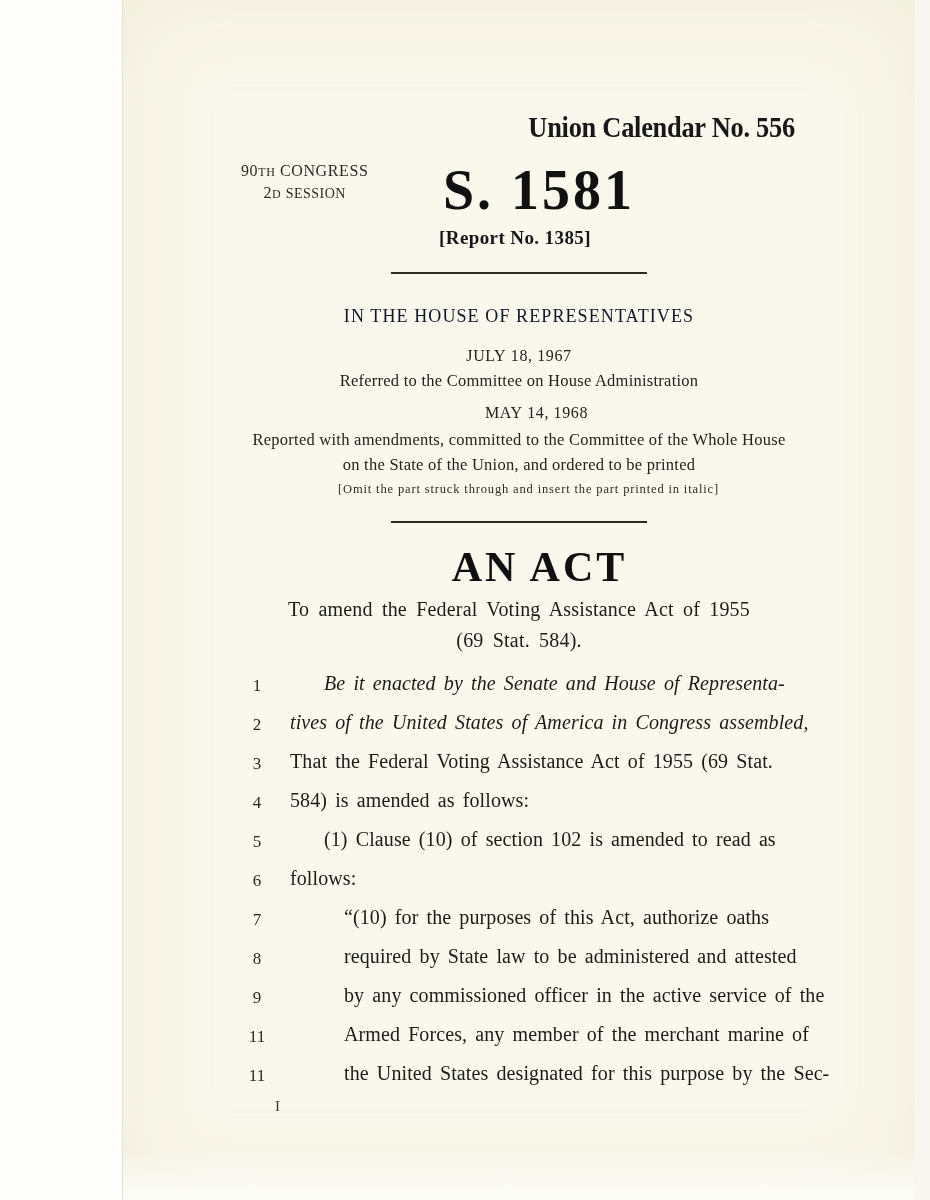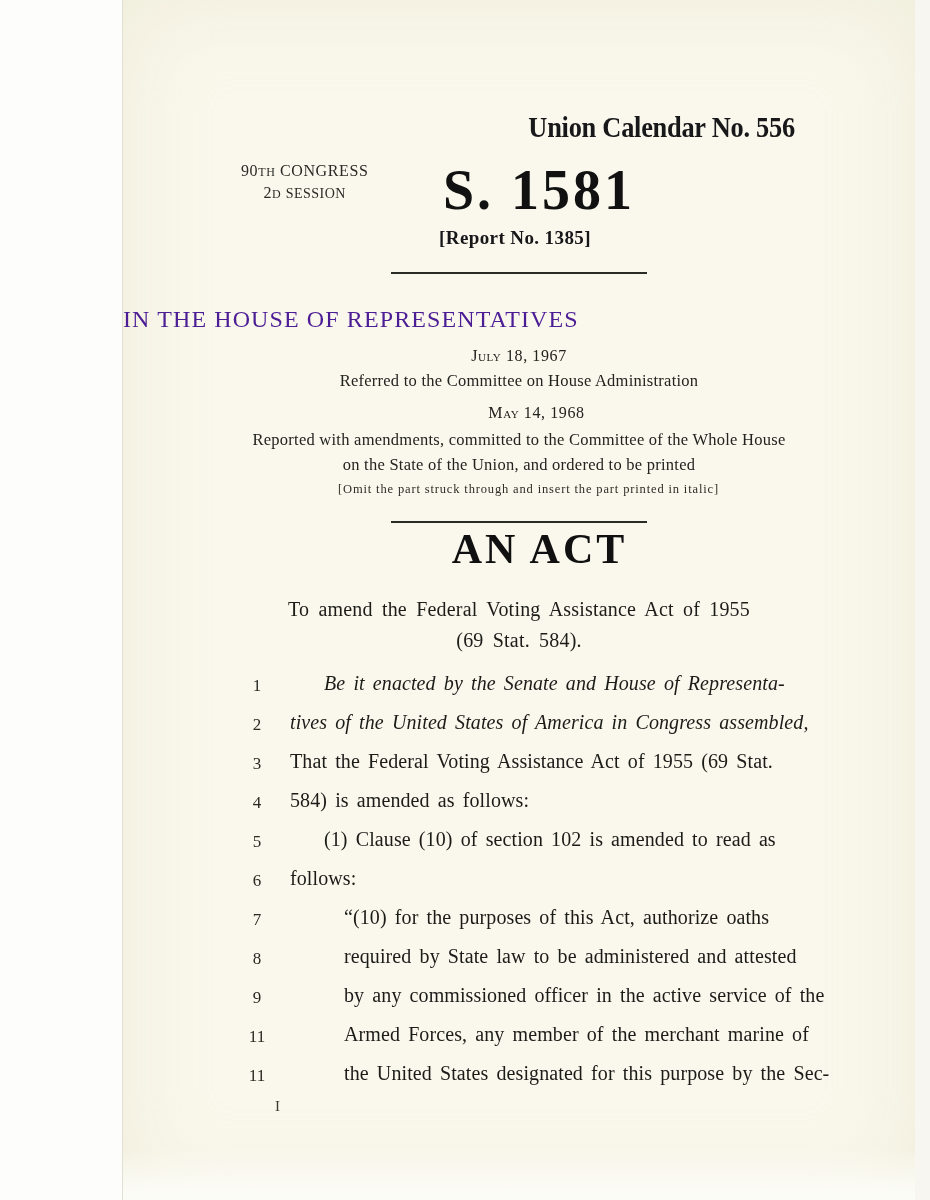--- a/index.html
+++ b/index.html
@@ -132,37 +132,38 @@
     background: #2b2b26;
   }
   .rule-top { top: 272px; }
   .rule-bottom { top: 521px; }
 
   .house-heading {
     position: absolute;
     left: 0;
     right: 0;
     top: 306px;
-    font-size: 24px;
+    text-align: center;
+    font-size: 18px;
     letter-spacing: 1.1px;
-    color: #4c1d95;
+    color: #0f172a;
   }
 
   .date-line {
     position: absolute;
     left: 0;
     right: 0;
     text-align: center;
     font-size: 16px;
     letter-spacing: 0.6px;
     color: #22221e;
   }
   .date-1 { top: 347px; }
   .date-2 { top: 404px; margin-left: 35px; }
-  .date-line .ord { font-size: 11px; }
+  .date-line .ord { font-size: 16px; }
 
   .action-line {
     position: absolute;
     left: 0;
     right: 0;
     text-align: center;
     font-size: 16.5px;
     letter-spacing: 0.25px;
     color: #232320;
     line-height: 1.5;
@@ -179,21 +180,21 @@
     font-size: 12.5px;
     letter-spacing: 0.85px;
     color: #2c2c27;
     padding-left: 19px;
   }
 
   .an-act {
     position: absolute;
     left: 0;
     right: 0;
-    top: 525px;
+    top: 543px;
     text-align: center;
     font-weight: bold;
     font-size: 42px;
     letter-spacing: 3px;
     color: #101010;
     padding-left: 41px;
   }
 
   .subject {
     position: absolute;

